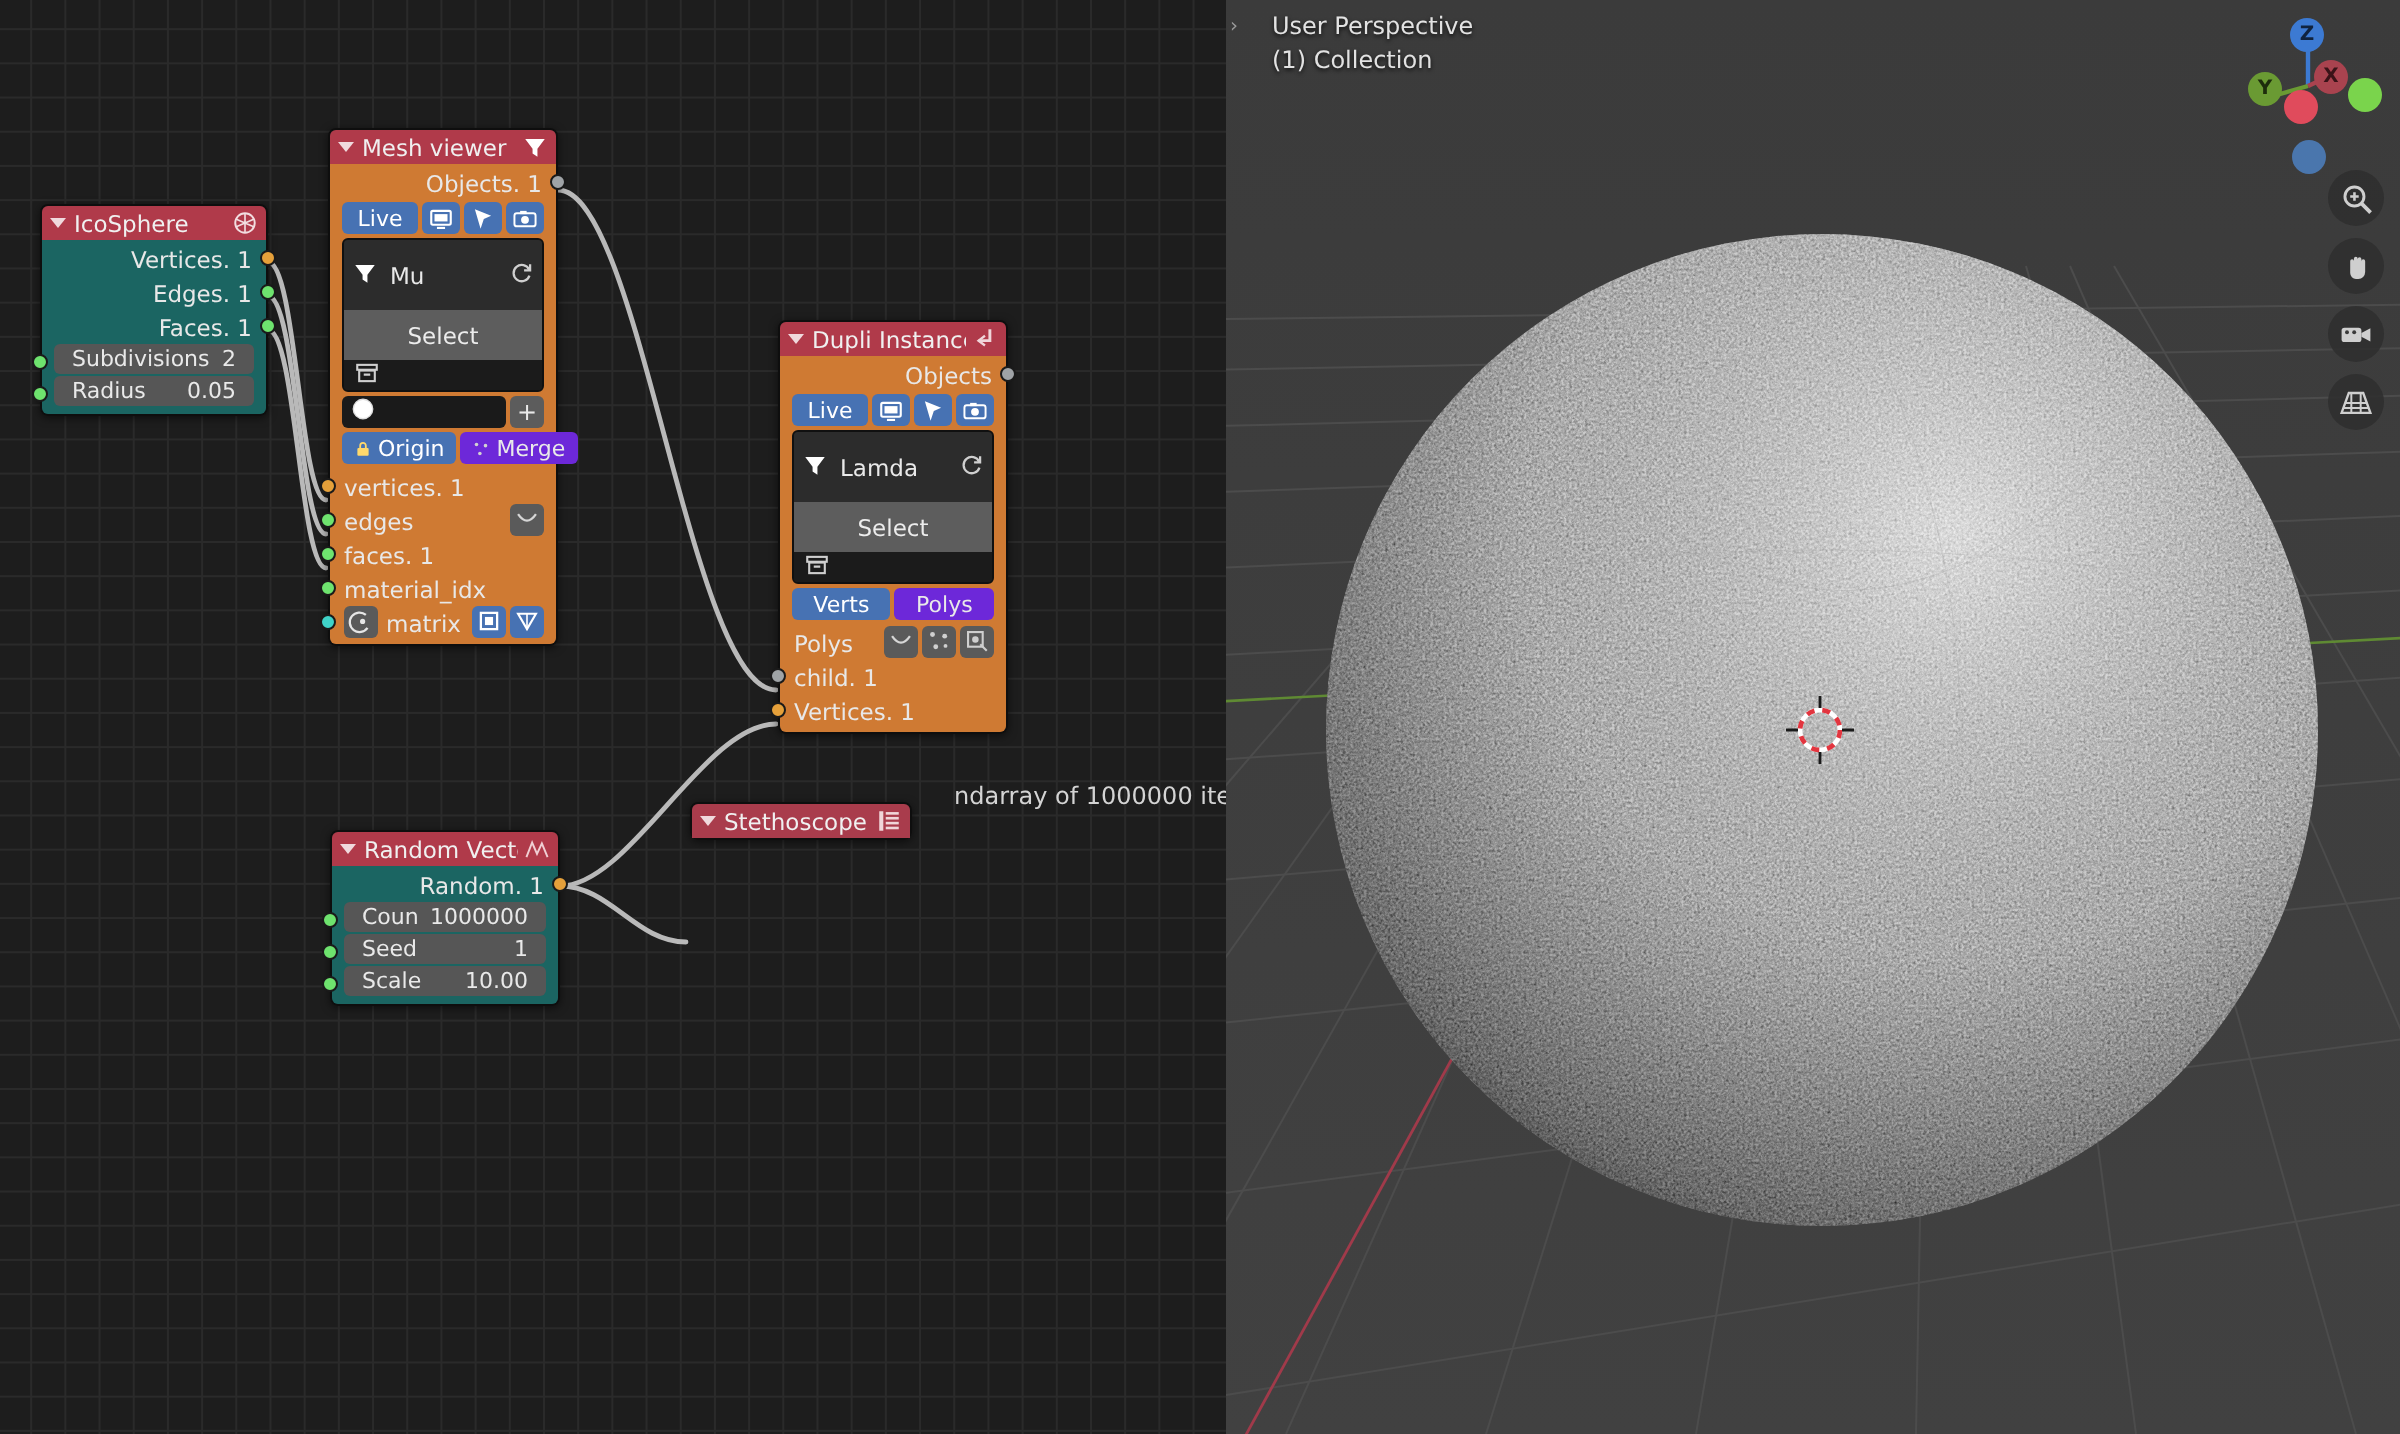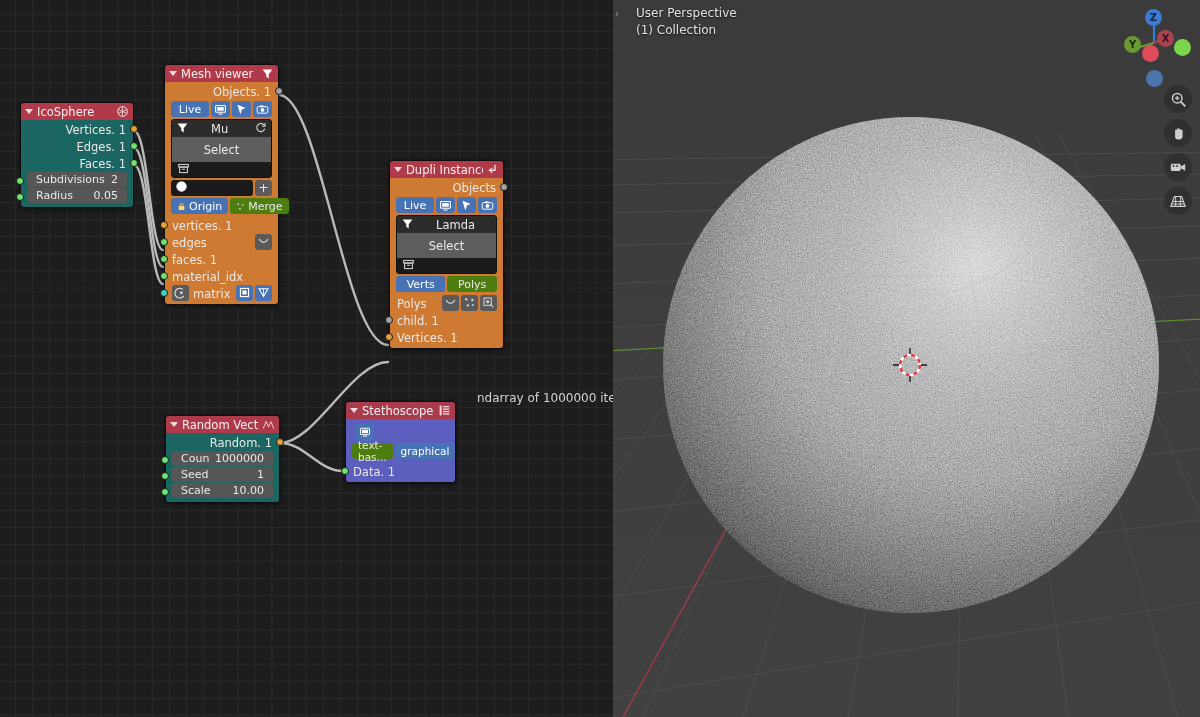--- a/index.html
+++ b/index.html
@@ -82,33 +82,33 @@
   .prop {
     margin: 1px 6px; height: 15px; border-radius: 3px;
     background: #565656; color:#e9e9e9;
     display:flex; align-items:center; justify-content:space-between;
     padding: 0 9px; font-size: 11px;
   }
   .prop .pv { font-size:11px; }
 
   .btn-row { display:flex; gap:2px; margin: 2px 6px; }
   .btn {
-    height: 16px; border-radius: 3px; background:#4d7c0f; color:#e9e9e9;
+    height: 16px; border-radius: 3px; background:#6d28d9; color:#e9e9e9;
     display:flex; align-items:center; justify-content:center;
     font-size:11px; padding: 0 6px;
   }
   .btn.blue { background:#4772b3; color:#fff; }
   .btn.icn { width:19px; padding:0; }
   .btn.grow { flex:1 1 auto; }
 
   .dropdown-box {
     margin: 2px 6px; border-radius:3px; overflow:hidden; background:#232323;
     border:1px solid #101010;
   }
-  .dd-head { height:17px; background:#2c2c2c; display:flex; align-items:center; padding:0 4px; gap:22px; }
+  .dd-head { height:35px; background:#2c2c2c; display:flex; align-items:center; padding:0 4px; gap:6px; }
   .dd-head .ddname { font-size:11.5px; color:#e9e9e9; flex:1 1 auto; }
   .dd-select { height:25px; background:#5d5d5d; display:flex; align-items:center; justify-content:center; font-size:11.5px; color:#ececec; }
   .dd-foot { height:15px; background:#1b1b1b; display:flex; align-items:center; padding:0 5px; }
 
   .field-row { margin:2px 6px; display:flex; gap:2px; }
   .field-black { flex:1 1 auto; height:16px; background:#1a1a1a; border-radius:3px; display:flex; align-items:center; padding:0 4px; }
   .field-plus { width:17px; height:16px; background:#5c5c5c; border-radius:3px; display:flex;align-items:center;justify-content:center; font-size:12px; color:#e9e9e9;}
 
   .mini-icon { width:13px;height:13px; flex:none; }
   .right-icons { position:absolute; right:6px; top:50%; margin-top:-8px; display:flex; gap:2px; }
@@ -516,39 +516,20 @@
           <svg class="mini-icon" viewBox="0 0 16 16">
               <rect x="2" y="2" width="2.5" height="12" fill="#f0d5d9"></rect>
               <g fill="#f0d5d9">
                 <rect x="6" y="2.5" width="8" height="1.6"></rect>
                 <rect x="6" y="5.5" width="8" height="1.6"></rect>
                 <rect x="6" y="8.5" width="8" height="1.6"></rect>
                 <rect x="6" y="11.5" width="8" height="1.6"></rect>
               </g>
             </svg>
         </span>
-      </div>
-      <div class="node-body body-purple">
-        <div style="padding:4px 0 1px 9px;">
-          <span class="ic-btn blue" style="width:19px;height:18px;">
-            <svg style="width:12px;height:12px;" viewBox="0 0 16 16">
-                <rect x="2" y="3" width="12" height="8.5" rx="1" fill="none" stroke="#fff" stroke-width="1.3"></rect>
-                <rect x="4" y="5" width="8" height="4.5" fill="#fff"></rect>
-                <path d="M5.5 13.5 H10.5" stroke="#fff" stroke-width="1.3"></path>
-              </svg>
-          </span>
-        </div>
-        <div class="btn-row" style="margin:1px 6px 3px 6px;">
-          <div class="btn grow" style="font-size:10.5px;">text-bas...</div>
-          <div class="btn blue grow" style="font-size:10.5px;">graphical</div>
-        </div>
-        <div class="sock-row">
-          <span class="sock left s-green"></span>
-          <span>Data. 1</span>
-        </div>
       </div>
     </div>
 
     <div class="annot" style="left:477px; top:391px;">ndarray of 1000000 iter</div>
   </div>
 
   <div id="viewport">
 
     <svg style="position:absolute;left:0;top:0;width:587px;height:717px;">
       <defs>

